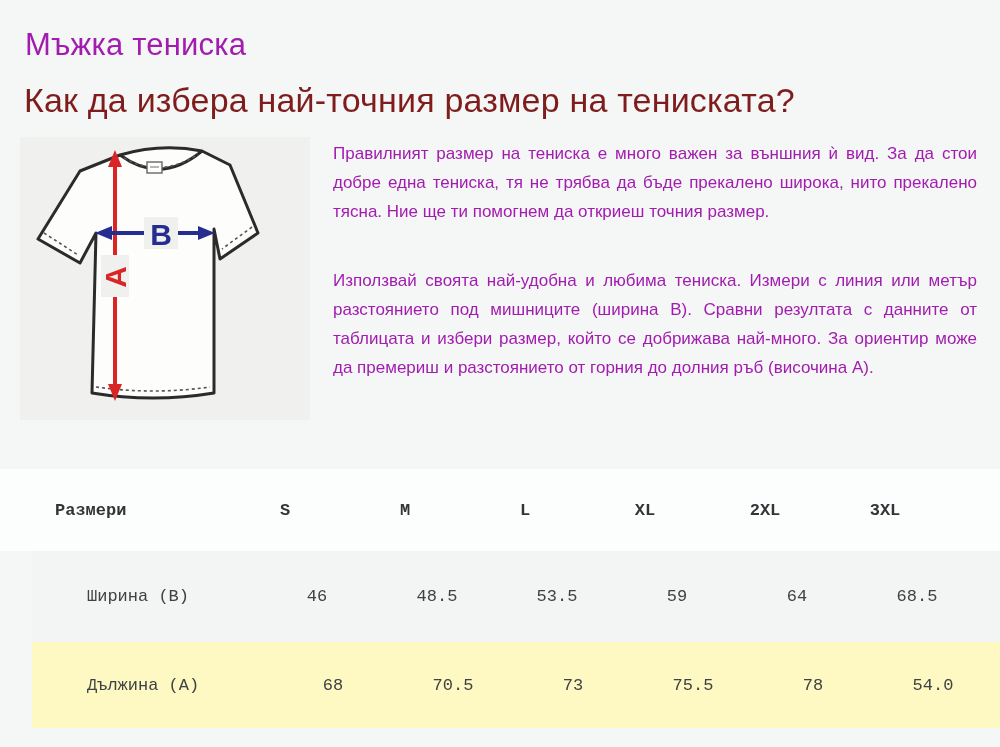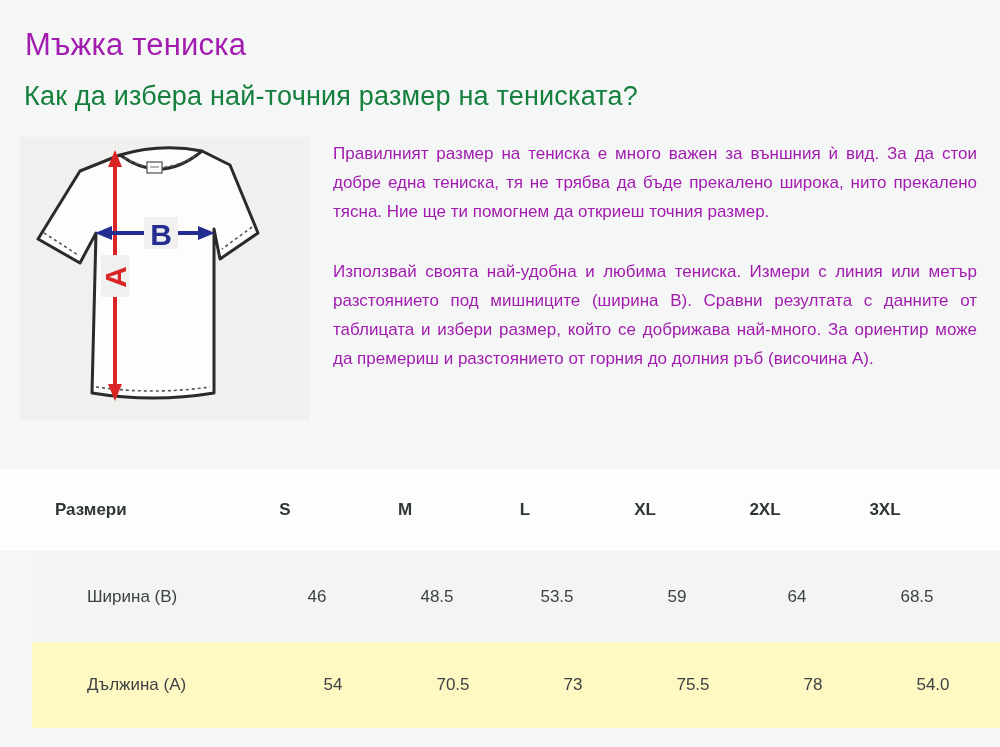--- a/index.html
+++ b/index.html
@@ -13,50 +13,51 @@
   .abs{position:absolute;}
 
   
   .page-title{
     left:25px;top:27px;
     font-size:31px;font-weight:500;color:#a21caf;
     letter-spacing:.2px;
   }
   .page-subtitle{
     left:24px;top:81px;
-    font-size:27px;font-weight:300;color:#15803d;
+    font-size:34px;font-weight:300;color:#7f1d1d;
     letter-spacing:.2px;
     text-align:center;
   }
 
   
   .figure{
     left:20px;top:137px;width:290px;height:283px;
     background:#f0f0ee;
   }
   .figure svg{display:block;width:100%;height:100%;}
 
   
   .intro{
     left:333px;top:139px;width:644px;
     font-size:17px;line-height:29px;color:#a21caf;
     text-align:justify;
   }
   .intro p{margin:0;}
-  .intro p + p{margin-top:31px;}
+  .intro p + p{margin-top:40px;}
 
   
   .size-table{left:0;top:469px;width:1000px;}
   .t-row{
     display:grid;
     grid-template-columns:225px repeat(6,1fr);
     align-items:center;
     padding-right:55px;
     box-sizing:border-box;
     width:1000px;
+    font-family:Liberation Mono, monospace;
   }
   .t-row .lbl{padding-left:55px;text-align:left;}
   .t-row .val{text-align:center;}
   .t-head{height:82px;background:#fcfdfd;font-weight:bold;font-size:17px;color:#323537;}
   .t-data{font-size:17px;color:#3f4244;margin-left:32px;}
   .t-row-1{height:91px;background:#f3f4f4;}
   .t-row-2{height:86px;background:#fef9c3;gap:32px;}
 </style>
 </head>
 <body>
@@ -136,20 +137,20 @@
     <div class="val">46</div>
     <div class="val">48.5</div>
     <div class="val">53.5</div>
     <div class="val">59</div>
     <div class="val">64</div>
     <div class="val">68.5</div>
   </div>
 
   <div class="t-row t-data t-row-2">
     <div class="lbl">Дължина (A)</div>
-    <div class="val">54</div>
+    <div class="val">68</div>
     <div class="val">70.5</div>
     <div class="val">73</div>
     <div class="val">75.5</div>
     <div class="val">78</div>
     <div class="val">54.0</div>
   </div>
 </div>
 
 </body></html>

